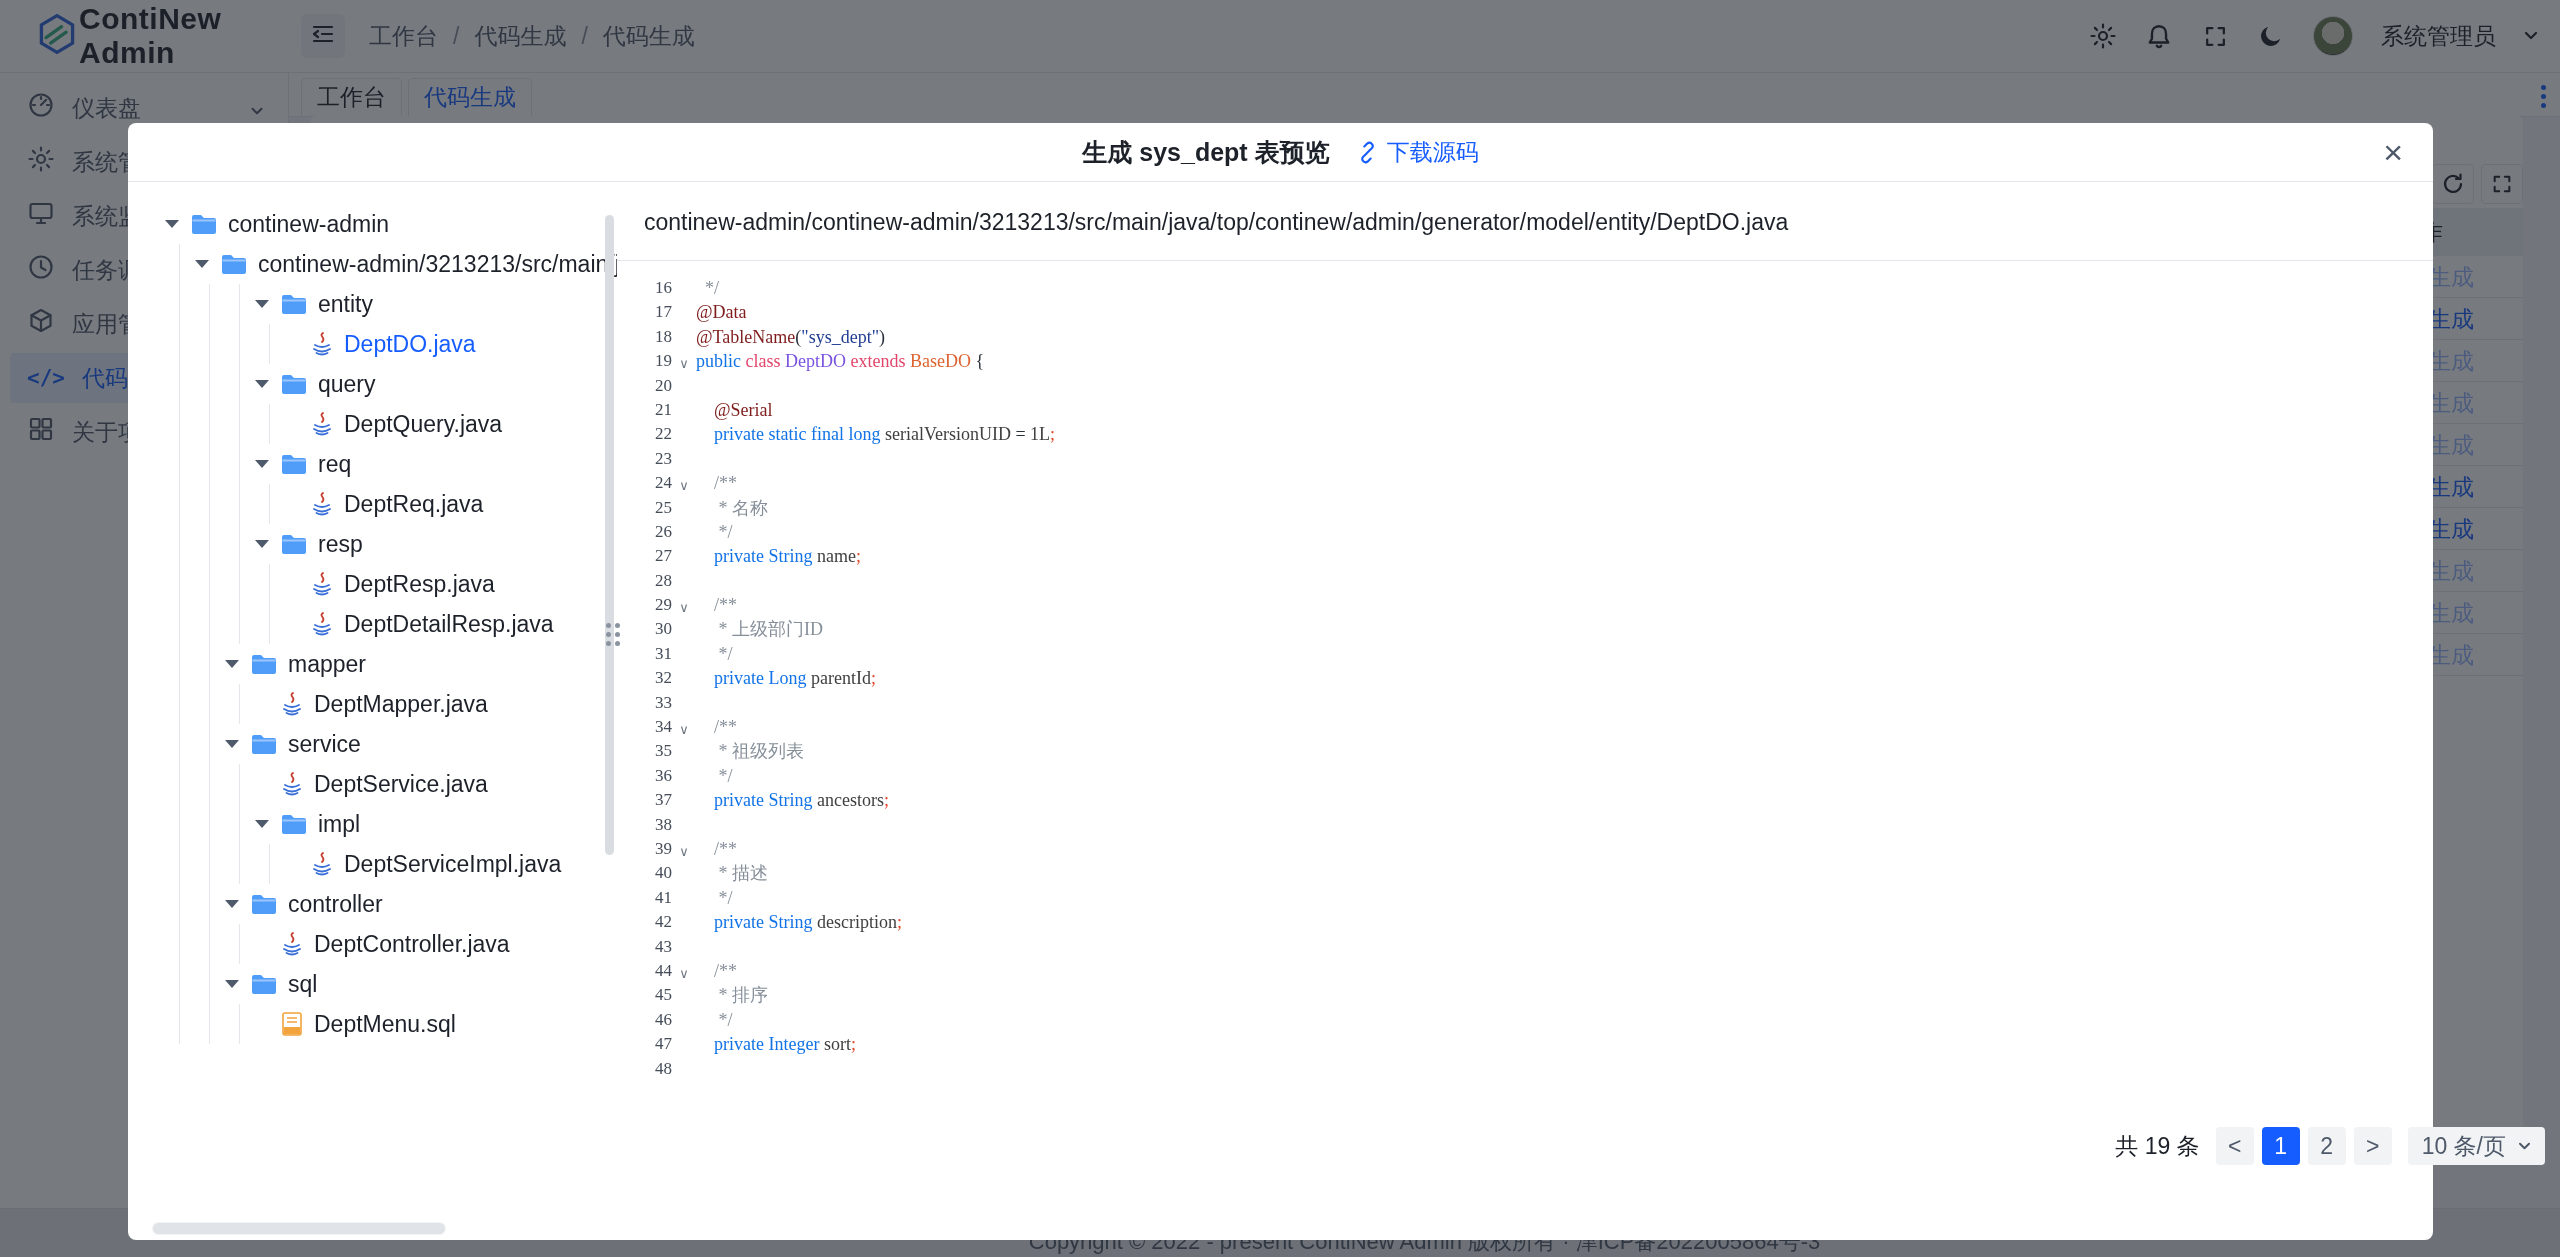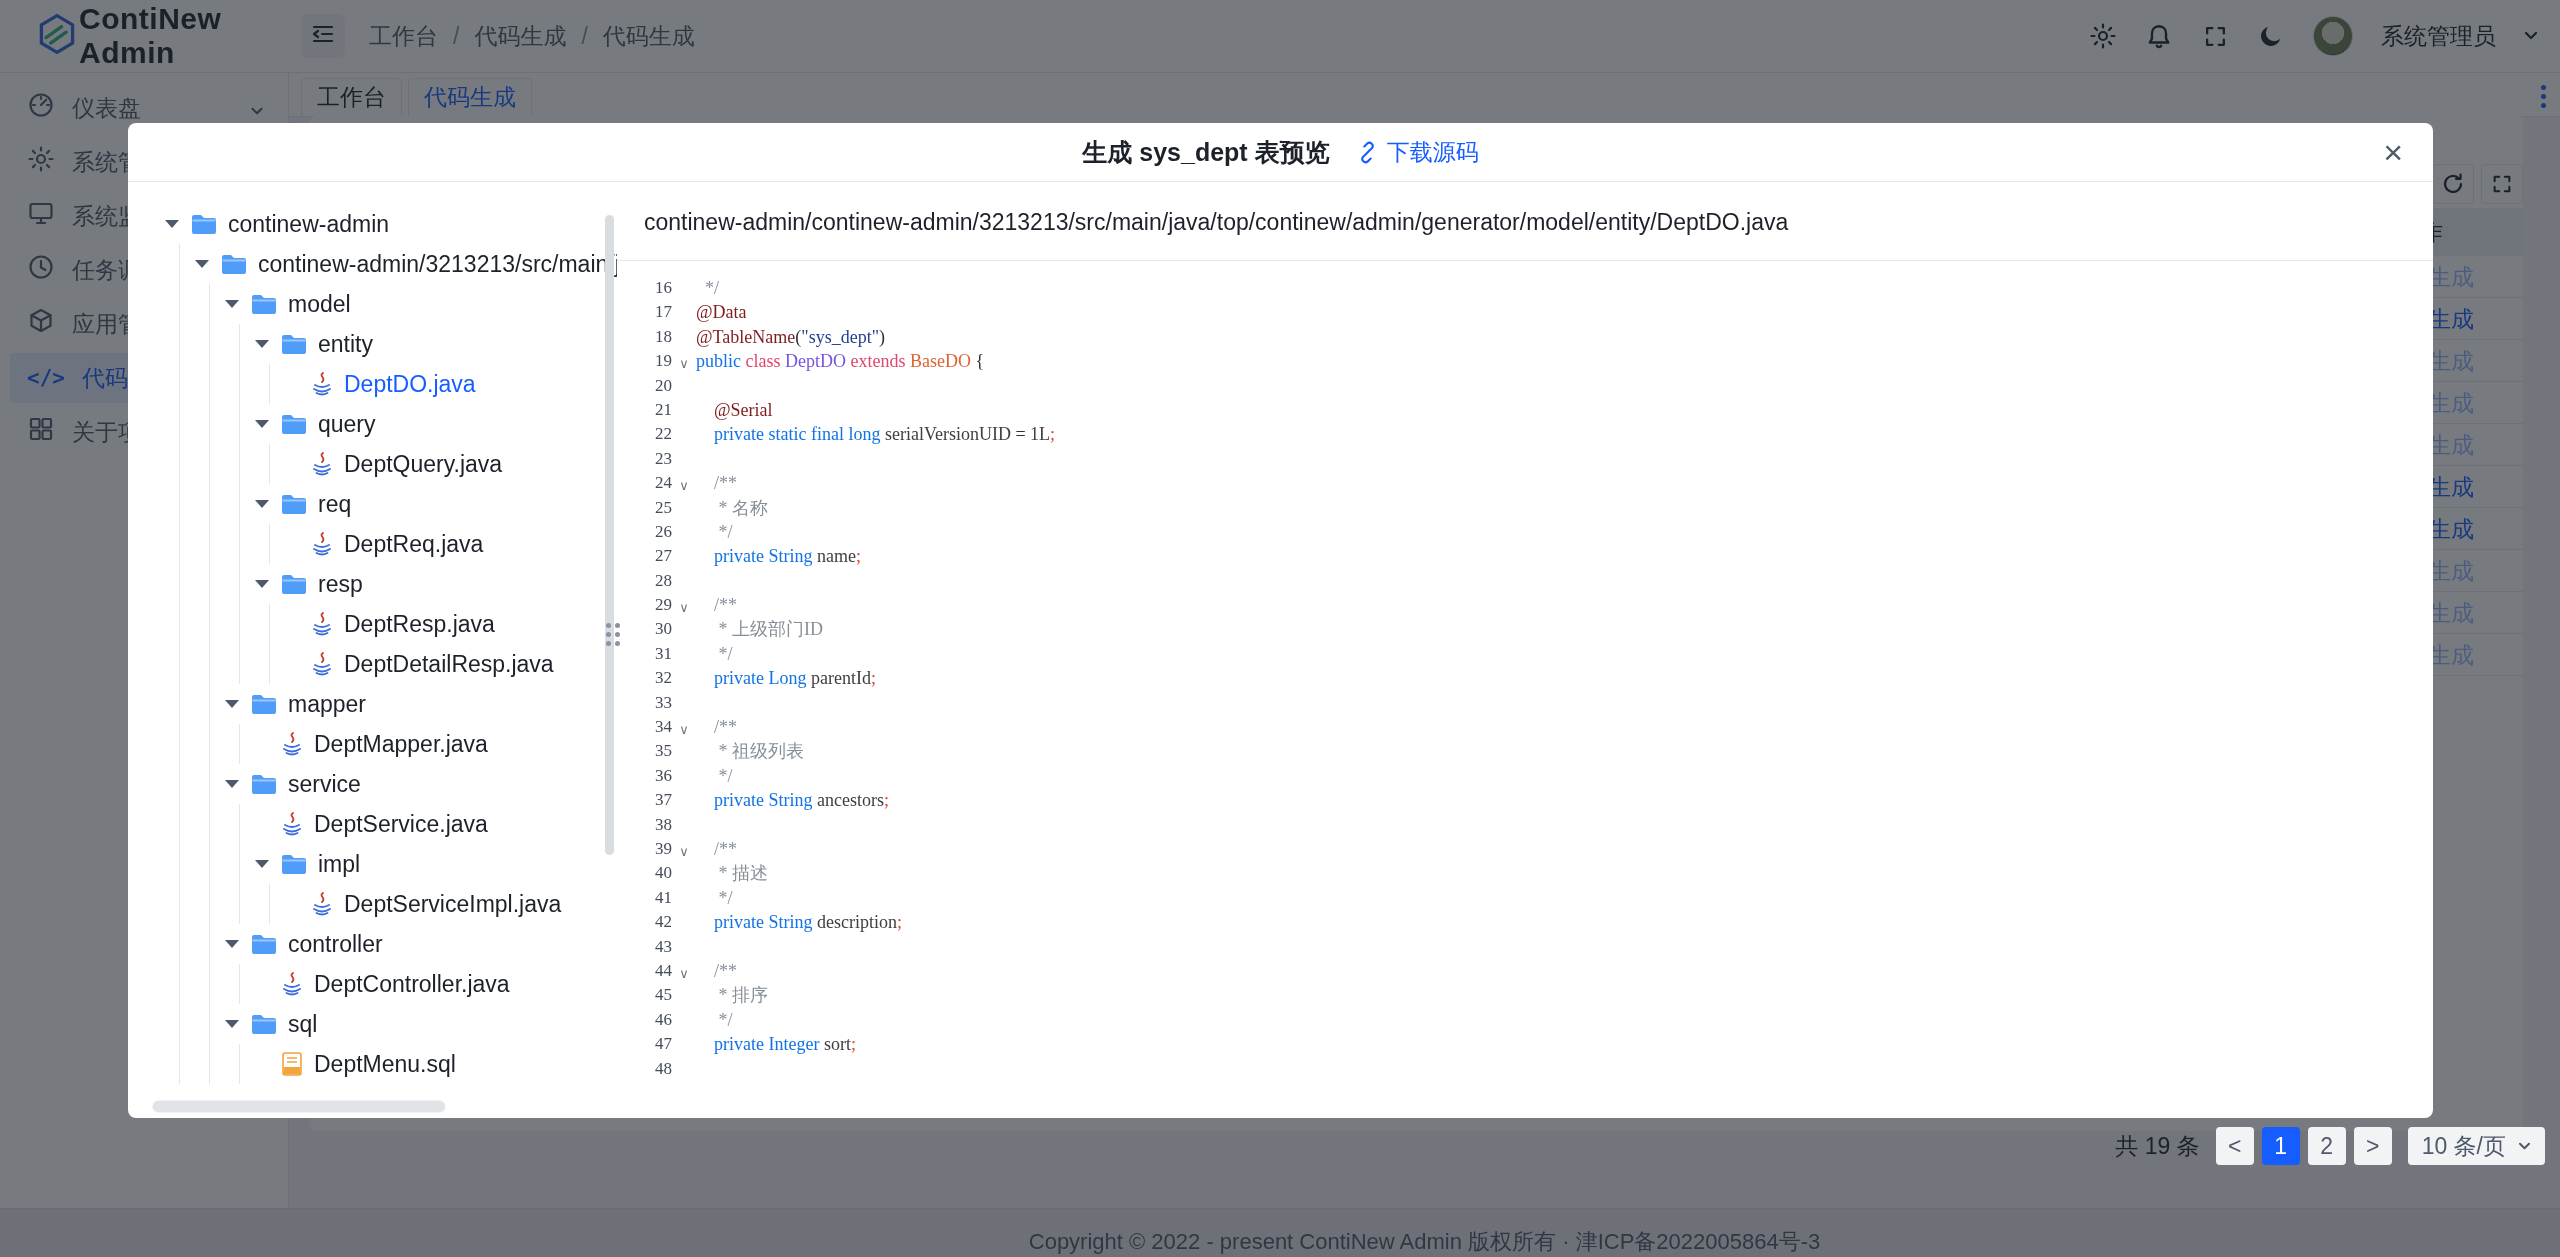--- a/index.html
+++ b/index.html
@@ -58,21 +58,21 @@
   
   .pagination { position:absolute; top:1127px; right:15px; height:38px; display:flex; align-items:center;
                 gap:8px; z-index:30; font-size:23px; color:#4e5969;}
   .ptotal { margin-right:8px; color:#1d2129; }
   .pchip { min-width:38px; height:38px; line-height:38px; text-align:center; border-radius:4px;
            background:#f2f3f5; color:#4e5969; padding:0 6px;}
   .pchip.active { background:#165DFF; color:#fff; }
   .psize { height:38px; line-height:38px; border-radius:4px; background:#f2f3f5; padding:0 14px;
            display:flex; align-items:center; gap:12px; margin-left:8px;}
   
-  .modal { position:absolute; left:128px; top:123px; width:2305px; height:995px; background:#fff;
+  .modal { position:absolute; left:128px; top:123px; width:2305px; height:1117px; background:#fff;
            border-radius:8px; z-index:20; overflow:hidden;}
   .modal-head { position:relative; height:59px; border-bottom:1px solid #e5e6eb;
                 display:flex; align-items:center; justify-content:center; gap:26px;}
   .modal-title { font-size:25px; font-weight:600; color:#1d2129; }
   .dl-link { display:flex; align-items:center; gap:8px; font-size:23px; color:#165DFF; }
   .modal-close { position:absolute; right:30px; top:4px; font-size:34px; color:#4e5969; line-height:50px;}
   .modal-body { position:absolute; top:60px; left:0; right:0; bottom:0; }
   
   .tree-pane { position:absolute; left:0; top:0; bottom:0; width:489px; overflow:hidden; }
   .tree { padding:21px 0 0 37px; }
@@ -344,34 +344,20 @@
               <span class="caret">
                 <i></i>
               </span>
               <span class="ticon">
                 <svg width="26" height="22" viewBox="0 0 26 22">
                   <path d="M1 4 a2 2 0 0 1 2 -2 h7 l3 3 h10 a2 2 0 0 1 2 2 v12 a2 2 0 0 1 -2 2 H3 a2 2 0 0 1 -2 -2 Z" fill="#4f9df8"></path>
                   <path d="M1.5 7.5 h23" stroke="#9cc6fb" stroke-width="2"></path>
                 </svg>
               </span>
               <span class="tlabel">continew-admin/3213213/src/main/java/top</span>
-            </div>
-            <div class="tree-row">
-              <span class="ind g"></span>
-              <span class="ind g"></span>
-              <span class="caret">
-                <i></i>
-              </span>
-              <span class="ticon">
-                <svg width="26" height="22" viewBox="0 0 26 22">
-                  <path d="M1 4 a2 2 0 0 1 2 -2 h7 l3 3 h10 a2 2 0 0 1 2 2 v12 a2 2 0 0 1 -2 2 H3 a2 2 0 0 1 -2 -2 Z" fill="#4f9df8"></path>
-                  <path d="M1.5 7.5 h23" stroke="#9cc6fb" stroke-width="2"></path>
-                </svg>
-              </span>
-              <span class="tlabel">model</span>
             </div>
             <div class="tree-row">
               <span class="ind g"></span>
               <span class="ind g"></span>
               <span class="ind g"></span>
               <span class="caret">
                 <i></i>
               </span>
               <span class="ticon">
                 <svg width="26" height="22" viewBox="0 0 26 22">

